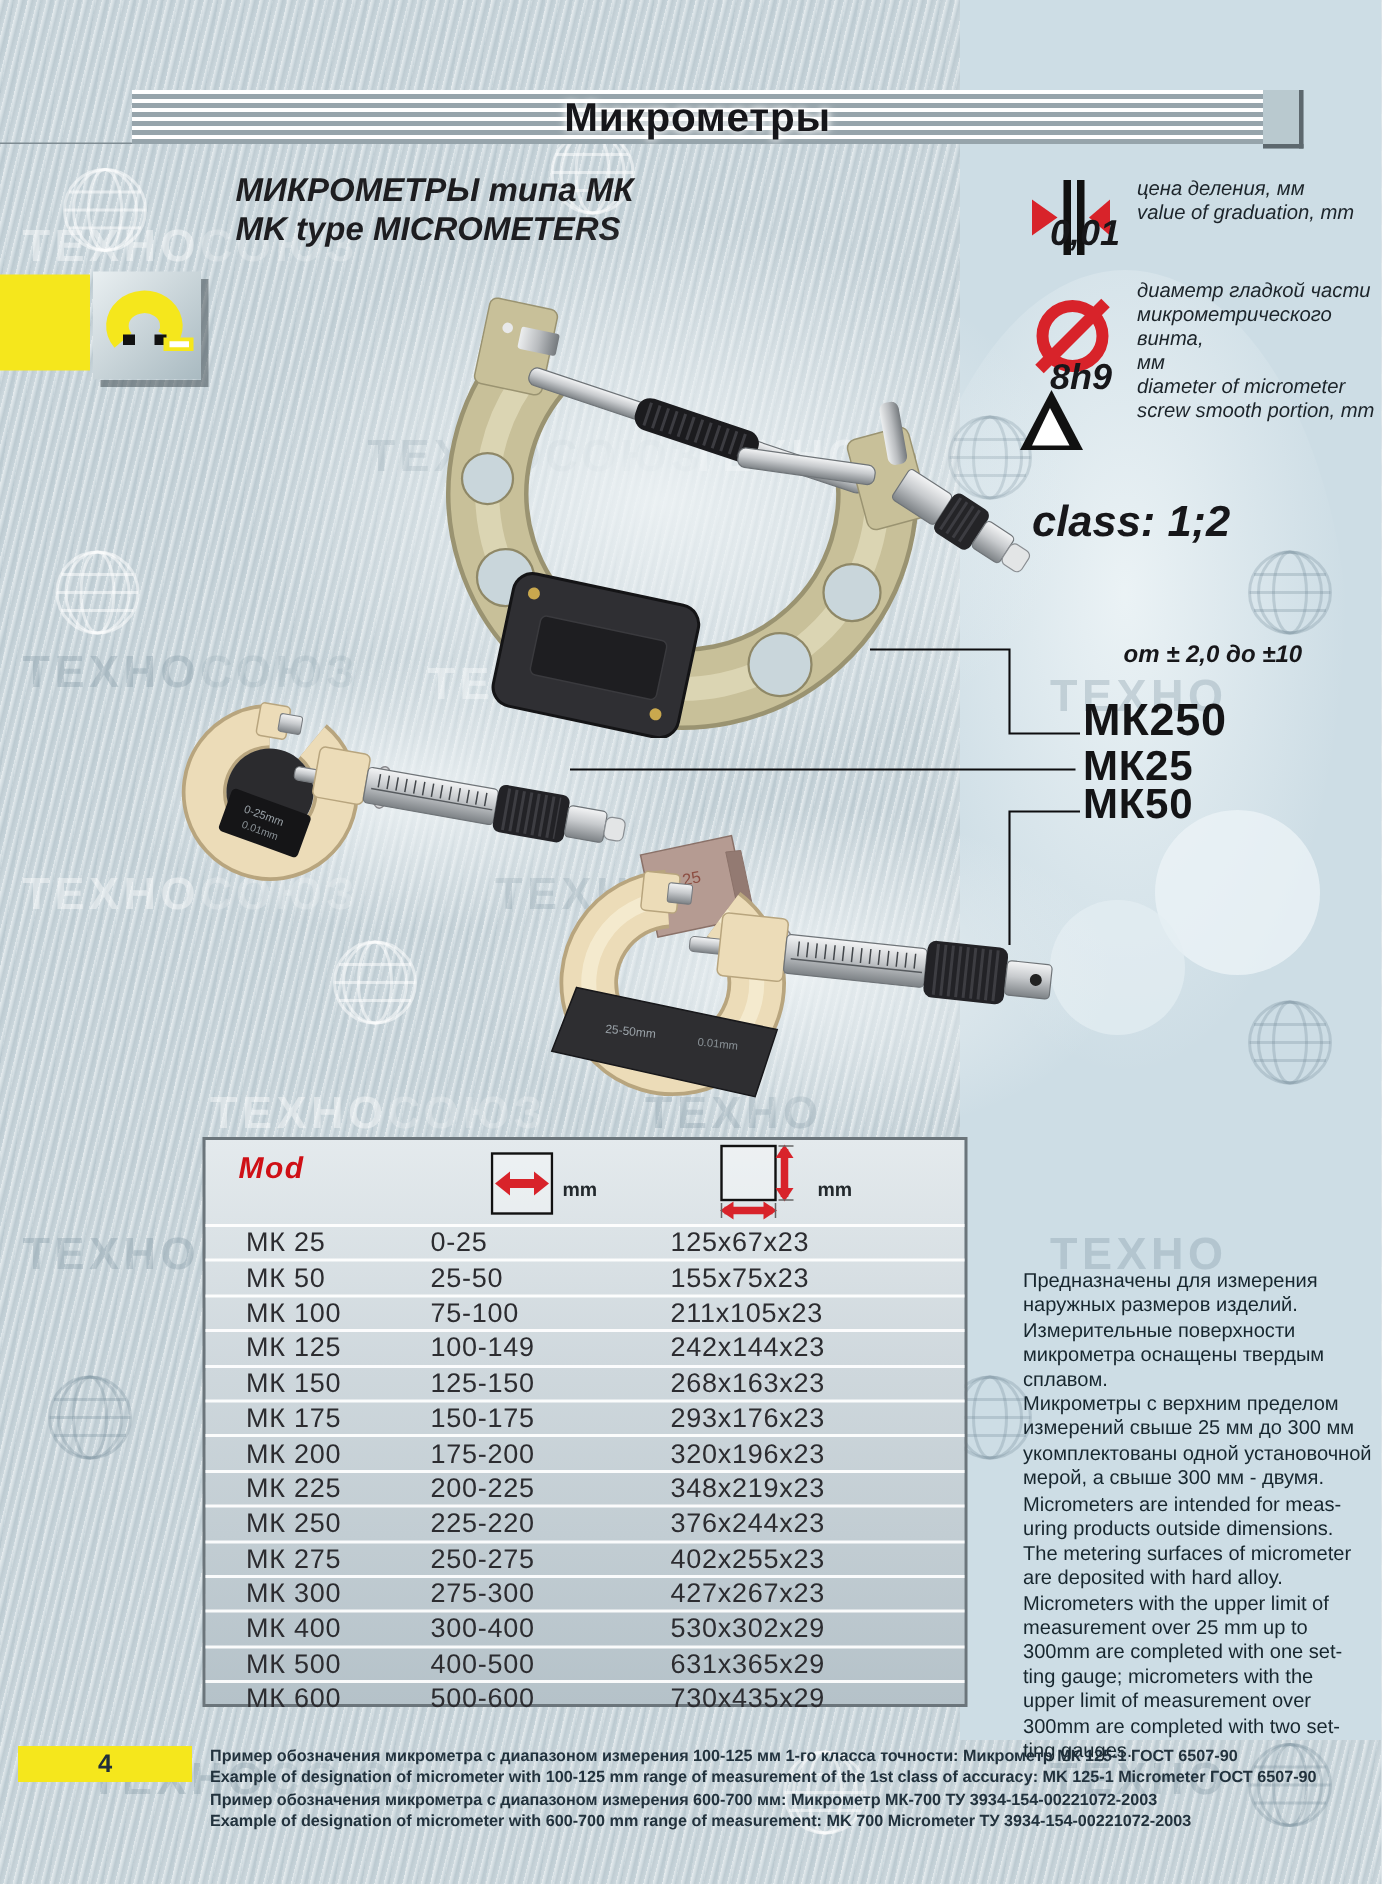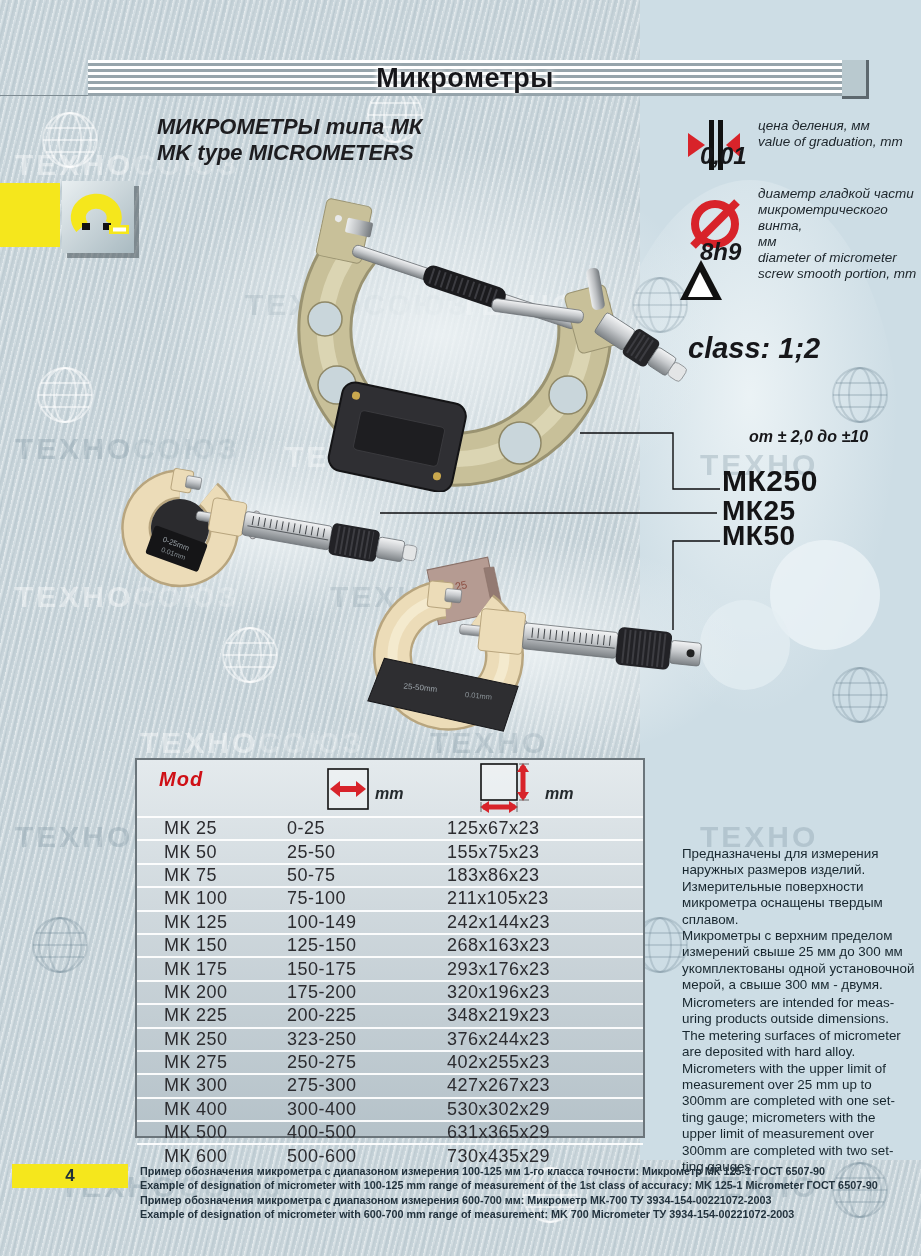--- a/index.html
+++ b/index.html
@@ -53,21 +53,21 @@
   .error-note{left:698px;top:372px;font-size:13.5px;line-height:16.5px;color:#1c242a;white-space:pre-line;}
   .error-value{left:712px;top:428px;font-style:italic;font-weight:bold;font-size:16px;color:#17171a;margin-left:37px;}
   .model-label{left:722px;font-weight:bold;font-size:30px;letter-spacing:.5px;color:#141416;}
 
   
   .spec-table{left:135px;top:758px;width:510px;height:380px;
     background:linear-gradient(180deg,#e4eaed 0%,#cfd8dd 40%,#b5c2c9 100%);
     border:2px solid #6b757b;box-sizing:border-box;}
   .thead{position:relative;height:56px;}
   .th-mod{position:absolute;left:22px;top:8px;font-size:20px;font-weight:bold;font-style:italic;color:#cf1016;letter-spacing:1px;}
-  .unit{font-size:16px;font-weight:bold;font-style:italic;color:#23292d;}
+  .unit{font-size:13px;font-weight:bold;color:#23292d;}
   .tbody{}
   .tr{display:flex;height:21.4px;align-items:center;border-top:2px solid rgba(255,255,255,.92);font-size:18px;color:#2c2c30;letter-spacing:.5px;}
   .td-mod{width:150px;padding-left:27px;box-sizing:border-box;}
   .td-range{width:160px;}
   .td-dims{width:170px;}
 
   
   .desc{left:682px;width:236px;font-size:13.4px;line-height:16.4px;color:#17262e;white-space:pre-line;}
 
   
@@ -344,25 +344,20 @@
           <div class="td-mod">МК 25</div>
           <div class="td-range">0-25</div>
           <div class="td-dims">125x67x23</div>
         </div>
         <div class="tr">
           <div class="td-mod">МК 50</div>
           <div class="td-range">25-50</div>
           <div class="td-dims">155x75x23</div>
         </div>
         <div class="tr">
-          <div class="td-mod">МК 75</div>
-          <div class="td-range">50-75</div>
-          <div class="td-dims">183x86x23</div>
-        </div>
-        <div class="tr">
           <div class="td-mod">МК 100</div>
           <div class="td-range">75-100</div>
           <div class="td-dims">211x105x23</div>
         </div>
         <div class="tr">
           <div class="td-mod">МК 125</div>
           <div class="td-range">100-149</div>
           <div class="td-dims">242x144x23</div>
         </div>
         <div class="tr">
@@ -380,21 +375,21 @@
           <div class="td-range">175-200</div>
           <div class="td-dims">320x196x23</div>
         </div>
         <div class="tr">
           <div class="td-mod">МК 225</div>
           <div class="td-range">200-225</div>
           <div class="td-dims">348x219x23</div>
         </div>
         <div class="tr">
           <div class="td-mod">МК 250</div>
-          <div class="td-range">323-250</div>
+          <div class="td-range">225-220</div>
           <div class="td-dims">376x244x23</div>
         </div>
         <div class="tr">
           <div class="td-mod">МК 275</div>
           <div class="td-range">250-275</div>
           <div class="td-dims">402x255x23</div>
         </div>
         <div class="tr">
           <div class="td-mod">МК 300</div>
           <div class="td-range">275-300</div>

